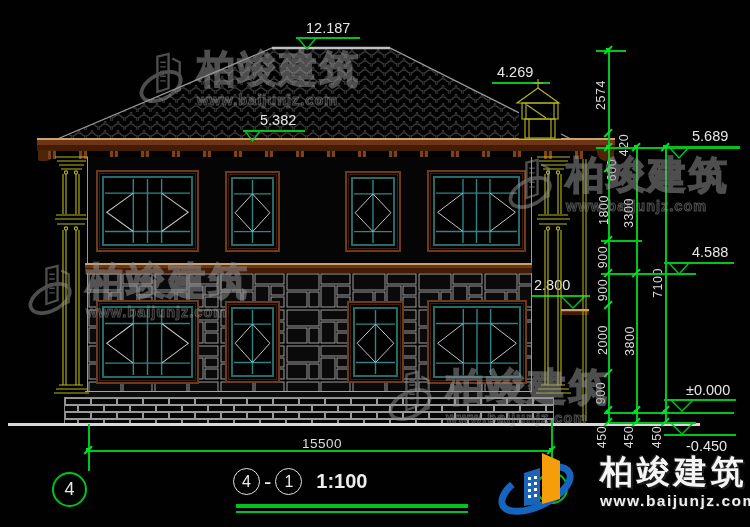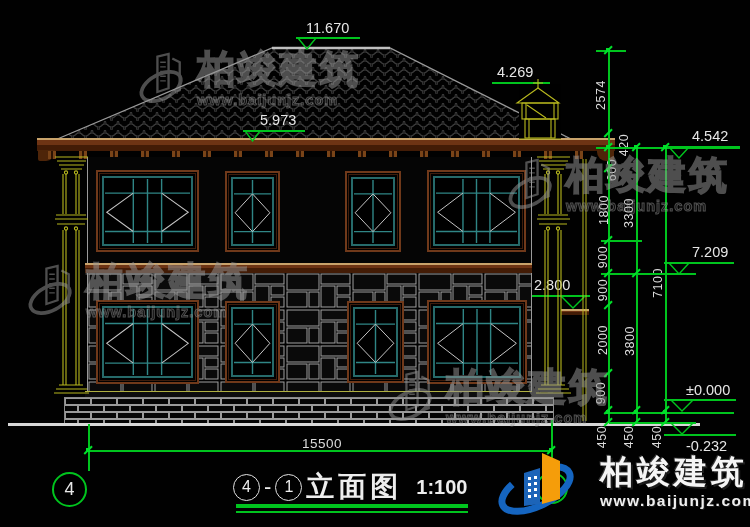--- a/index.html
+++ b/index.html
@@ -253,64 +253,64 @@
       <div class="abs node" style="left:551px;top:473px;"></div>
       <div class="abs node" style="left:608px;top:50px;"></div>
       <div class="abs node" style="left:608px;top:147px;"></div>
       <div class="abs node" style="left:636px;top:147px;"></div>
       <div class="abs node" style="left:665px;top:147px;"></div>
       <div class="abs node" style="left:608px;top:412px;"></div>
       <div class="abs node" style="left:636px;top:412px;"></div>
       <div class="abs node" style="left:665px;top:412px;"></div>
     </div>
 
-  <div class="abs lvltext" style="left:306px;top:21px;">11.670</div>
+  <div class="abs lvltext" style="left:306px;top:21px;">12.187</div>
   <div class="abs gline hline" style="left:296px;top:37px;width:64px;"></div>
   <svg class="abs" style="left:297px;top:37px;" width="20" height="13">
       <polygon class="tri" points="1,1 19,1 10,12"></polygon>
     </svg>
 
-  <div class="abs lvltext" style="left:260px;top:113px;">5.973</div>
+  <div class="abs lvltext" style="left:260px;top:113px;">5.382</div>
   <div class="abs gline hline" style="left:243px;top:130px;width:62px;"></div>
   <svg class="abs" style="left:244px;top:130px;" width="17" height="12">
       <polygon class="tri" points="1,1 16,1 8.5,11"></polygon>
     </svg>
 
   <div class="abs lvltext" style="left:497px;top:65px;">4.269</div>
   <div class="abs gline hline" style="left:492px;top:82px;width:58px;"></div>
   <svg class="abs" style="left:522px;top:82px;" width="28" height="16">
     <polygon class="tri" points="1,1 27,1 14,14"></polygon>
       <path class="tri" d="M1,1 L22,15 M27,1 L6,15"></path>
   </svg>
 
-  <div class="abs lvltext" style="left:692px;top:129px;">4.542</div>
+  <div class="abs lvltext" style="left:692px;top:129px;">5.689</div>
   <div class="abs gline hline" style="left:664px;top:146px;width:76px;"></div>
   <svg class="abs" style="left:668px;top:146px;" width="22" height="13">
       <polygon class="tri" points="1,1 21,1 11,12"></polygon>
     </svg>
 
-  <div class="abs lvltext" style="left:692px;top:245px;">7.209</div>
+  <div class="abs lvltext" style="left:692px;top:245px;">4.588</div>
   <div class="abs gline hline" style="left:664px;top:262px;width:70px;"></div>
   <svg class="abs" style="left:668px;top:262px;" width="22" height="13">
       <polygon class="tri" points="1,1 21,1 11,12"></polygon>
     </svg>
 
   <div class="abs lvltext" style="left:534px;top:278px;">2.800</div>
   <div class="abs gline hline" style="left:532px;top:295px;width:58px;"></div>
   <svg class="abs" style="left:560px;top:295px;" width="26" height="15">
       <polygon class="tri" points="1,1 25,1 13,13"></polygon>
     </svg>
 
   <div class="abs lvltext" style="left:686px;top:383px;">±0.000</div>
   <div class="abs gline hline" style="left:664px;top:399px;width:72px;"></div>
   <svg class="abs" style="left:670px;top:399px;" width="24" height="14">
       <polygon class="tri" points="1,1 23,1 12,12"></polygon>
     </svg>
 
-  <div class="abs lvltext" style="left:686px;top:439px;">-0.232</div>
+  <div class="abs lvltext" style="left:686px;top:439px;">-0.450</div>
   <div class="abs gline hline" style="left:664px;top:434px;width:72px;"></div>
   <svg class="abs" style="left:670px;top:422px;" width="24" height="14">
       <polygon class="tri" points="1,1 23,1 12,12"></polygon>
     </svg>
 
   <div class="abs dimtext vdim" style="left:601px;top:95px;">2574</div>
   <div class="abs dimtext vdim" style="left:624px;top:145px;">420</div>
   <div class="abs dimtext vdim" style="left:612px;top:170px;">600</div>
   <div class="abs dimtext vdim" style="left:604px;top:210px;">1800</div>
   <div class="abs dimtext vdim" style="left:603px;top:257px;">900</div>
@@ -328,21 +328,20 @@
 
   <div class="abs axis-circ" style="left:536px;top:472px;width:28px;height:28px;z-index:55;"></div>
   <div class="abs axis-circ" style="left:52px;top:472px;width:31px;height:31px;z-index:31;">
     <span>4</span>
   </div>
 
   <div class="abs ttl" style="left:233px;top:468px;">
     <span class="tcirc">4</span>
     <span style="font-size:22px;">-</span>
     <span class="tcirc">1</span>
-    <span class="ttl-name">立面图</span>
     <span class="ttl-scale">1:100</span>
   </div>
   <div class="abs" style="left:236px;top:504px;width:232px;height:4px;background:#00c41e;"></div>
   <div class="abs" style="left:236px;top:511px;width:232px;height:1.6px;background:#00c41e;"></div>
 
   <div class="abs wm" style="left:137px;top:50px;">
     <span class="wm-mark"><svg viewBox="0 0 56 60" width="52" height="58">
   <ellipse cx="26" cy="38" rx="23" ry="13" transform="rotate(-28 26 38)" fill="none" stroke="#969696" stroke-width="4"></ellipse>
   <g fill="none" stroke="#969696" stroke-width="2.5">
     <path d="M22,6 L34,3 L34,40 L22,44 Z"></path>

